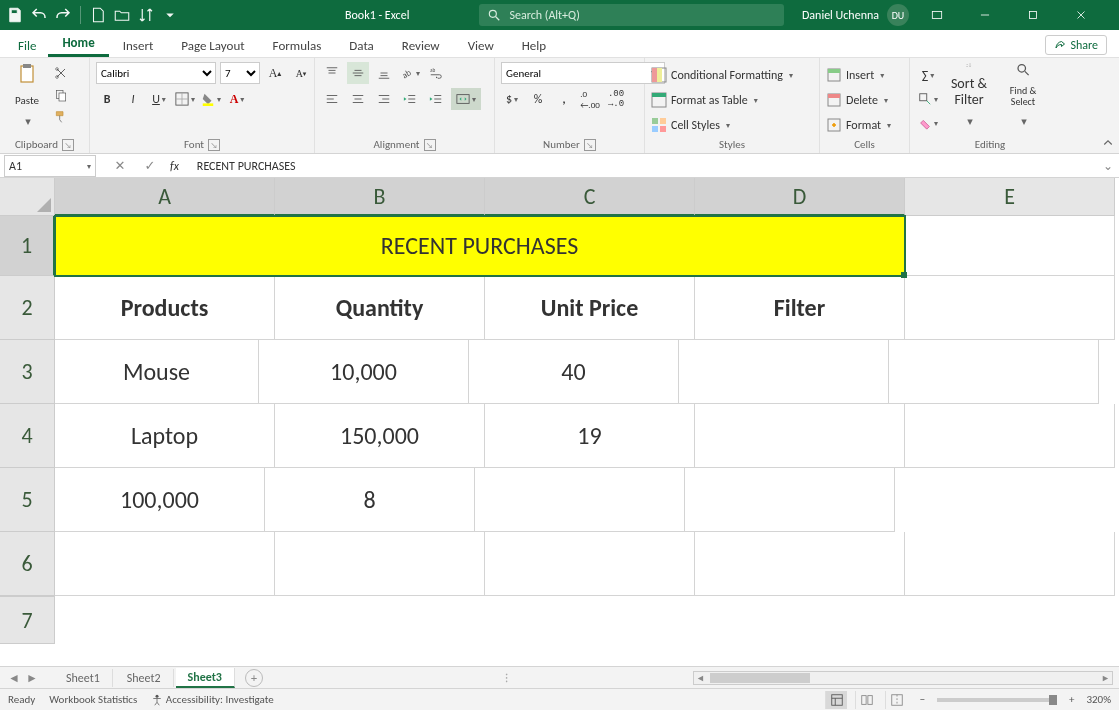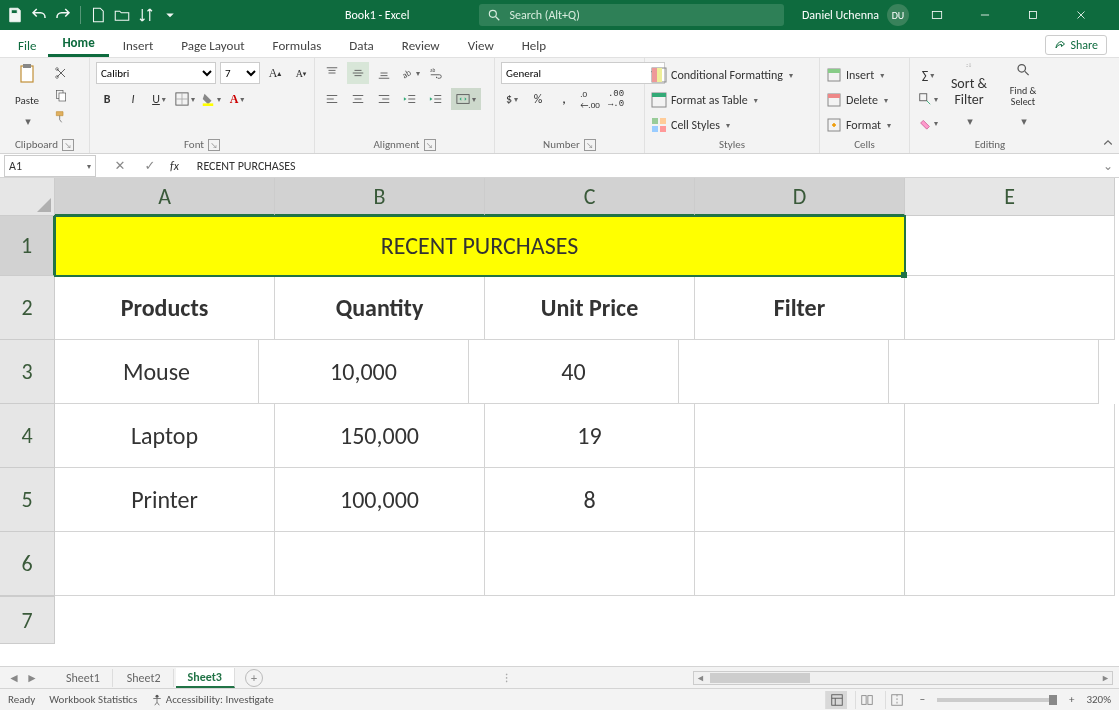--- a/index.html
+++ b/index.html
@@ -538,21 +538,20 @@
 
     <div class="crow">
       <div class="cell" style="width:220px;height:64px;">Laptop</div>
       <div class="cell" style="width:210px;height:64px;">150,000</div>
       <div class="cell" style="width:210px;height:64px;">19</div>
       <div class="cell" style="width:210px;height:64px;"></div>
       <div class="cell" style="width:210px;height:64px;"></div>
     </div>
 
     <div class="crow">
-      <div class="cell" style="width:220px;height:64px;">Printer</div>
       <div class="cell" style="width:210px;height:64px;">100,000</div>
       <div class="cell" style="width:210px;height:64px;">8</div>
       <div class="cell" style="width:210px;height:64px;"></div>
       <div class="cell" style="width:210px;height:64px;"></div>
     </div>
 
     <div class="crow">
       <div class="cell" style="width:220px;height:64px;"></div>
       <div class="cell" style="width:210px;height:64px;"></div>
       <div class="cell" style="width:210px;height:64px;"></div>

